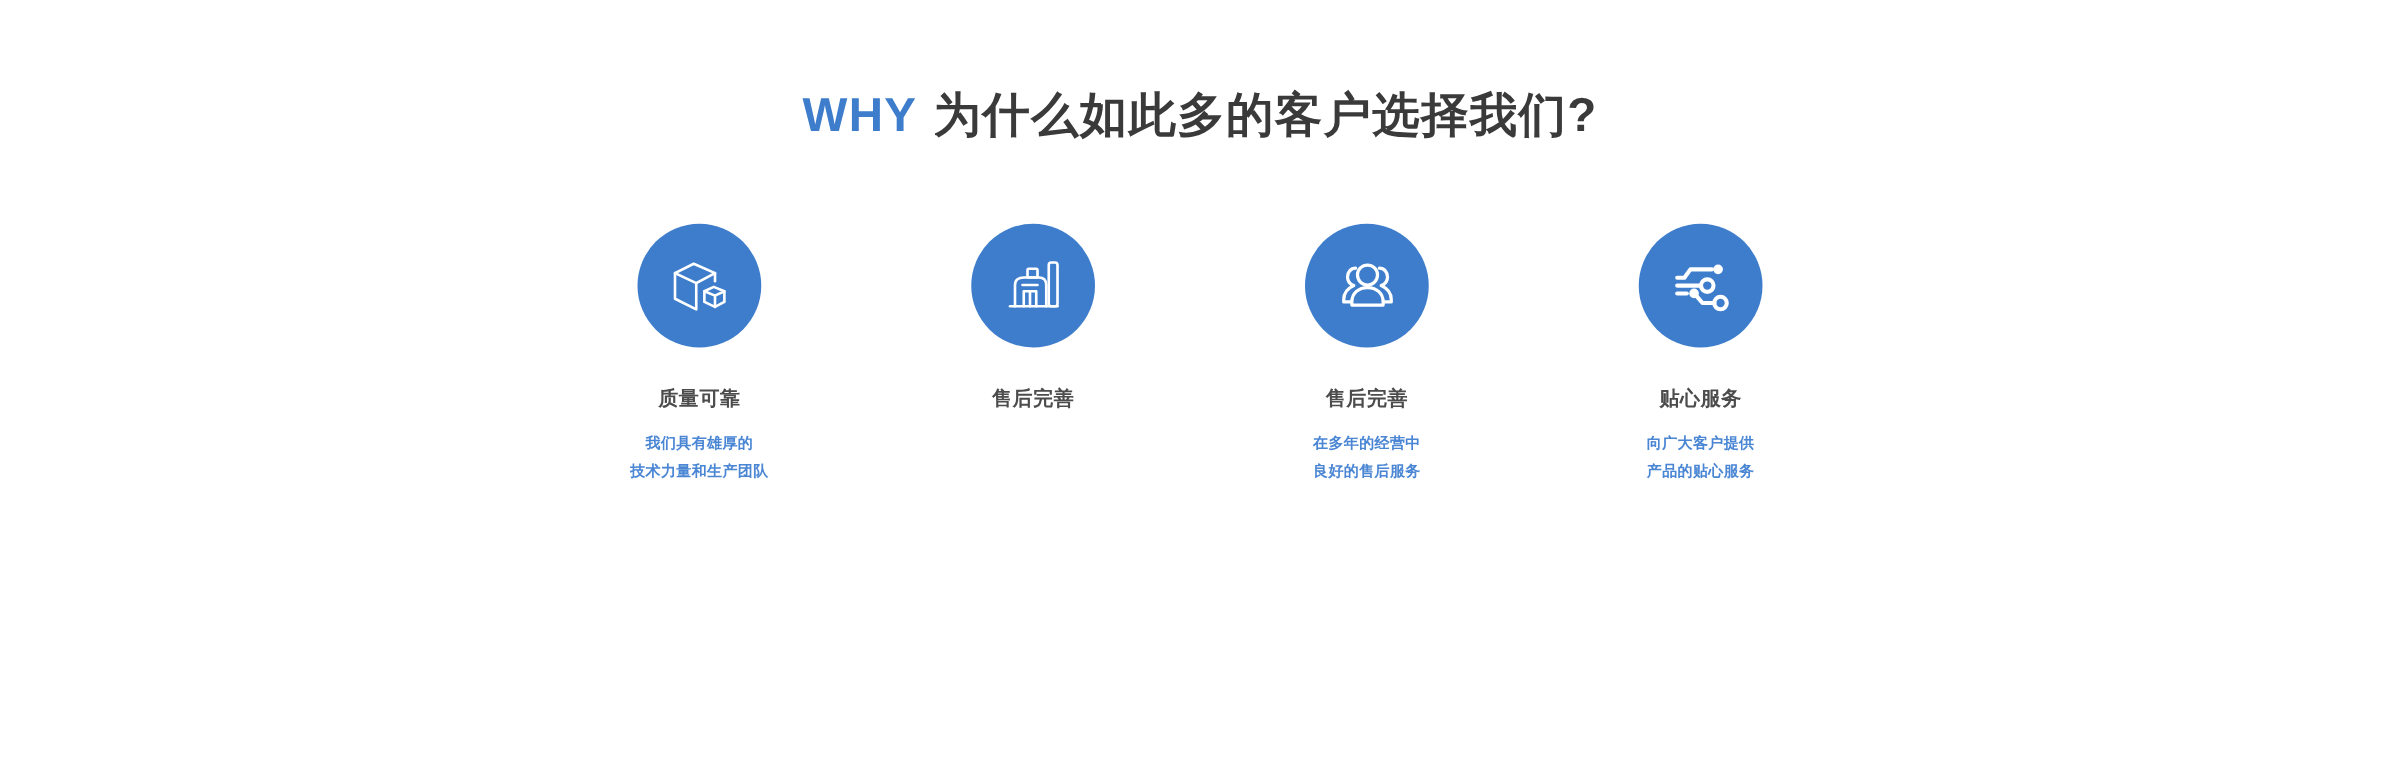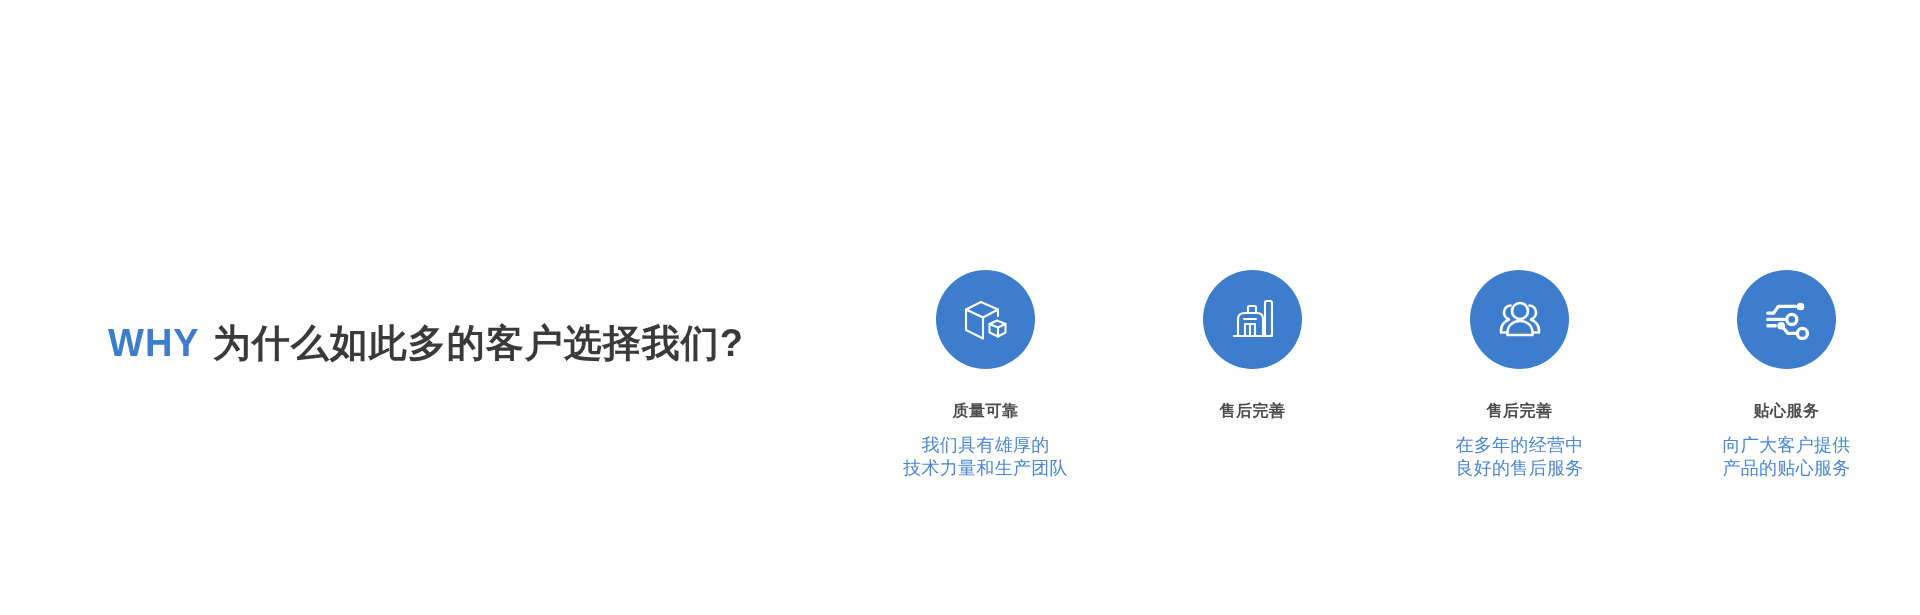--- a/index.html
+++ b/index.html
@@ -12,21 +12,21 @@
     height: 615px;
     background: #ffffff;
     font-family: "Liberation Sans", "DejaVu Sans", sans-serif;
     overflow: hidden;
   }
 
   .section {
     width: 1920px;
     height: 615px;
     display: flex;
-    flex-direction: row;
+    flex-direction: column;
     align-items: center;
     box-sizing: border-box;
     padding-top: 72px;
   }
 
   
   .heading-block {
     text-align: center;
     width: 100%;
   }
@@ -97,24 +97,25 @@
     margin-top: 32px;
     font-size: 16px;
     font-weight: bold;
     color: #4c4c4c;
     letter-spacing: 0.5px;
     line-height: 1.2;
   }
 
   .feature-desc {
     margin-top: 14px;
-    font-size: 18px;
+    font-size: 12px;
     color: #4a86d4;
     line-height: 23px;
     letter-spacing: 0.3px;
+    font-weight: bold;
   }
 
   .feature-desc span {
     display: block;
   }
 </style>
 </head>
 <body>
 
 <div class="section">

